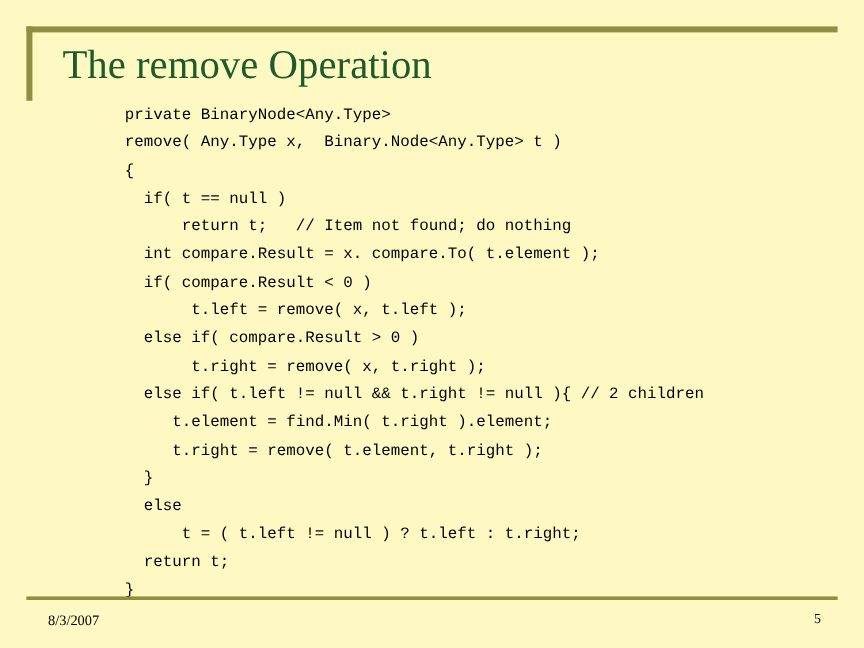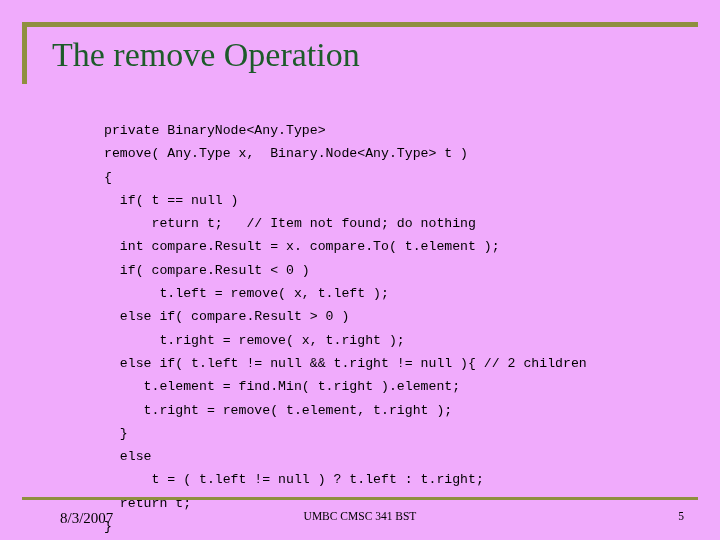--- a/index.html
+++ b/index.html
@@ -4,21 +4,21 @@
 <style>
   html, body {
     margin: 0;
     padding: 0;
     background: #ffffff;
   }
   .slide {
     position: relative;
     width: 720px;
     height: 540px;
-    background: #f0abfc;
+    background: #fef9c3;
     overflow: hidden;
     font-family: "Liberation Serif", serif;
   }
   
   .frame-vert {
     position: absolute;
     left: 22px;
     top: 22px;
     width: 5px;
     height: 62px;
@@ -53,36 +53,34 @@
   .code-block {
     position: absolute;
     left: 104px;
     top: 84px;
     width: 600px;
     font-family: "Liberation Mono", monospace;
     font-size: 13.2px;
     line-height: 23.3px;
     color: #000000;
     white-space: pre;
-    margin-top: 35px;
   }
   .code-line {
     white-space: pre;
   }
   .code-line.bold {
     font-weight: normal;
   }
   .footer-date {
     position: absolute;
     left: 40px;
     top: 510px;
     font-family: "Liberation Serif", serif;
-    font-size: 15px;
+    font-size: 12px;
     color: #000000;
-    margin-left: 20px;
   }
   .footer-center {
     position: absolute;
     left: 0;
     top: 510px;
     width: 720px;
     text-align: center;
     font-family: "Liberation Serif", serif;
     font-size: 11.5px;
     color: #000000;
@@ -104,16 +102,15 @@
   <div class="frame-horiz-top"></div>
   <div class="frame-vert"></div>
 
   <div class="title">The remove Operation</div>
 
   <div class="code-block"><div class="code-line">private BinaryNode&lt;Any.Type&gt;</div><div class="code-line bold">remove( Any.Type x,  Binary.Node&lt;Any.Type&gt; t )</div><div class="code-line">{</div><div class="code-line">  if( t == null )</div><div class="code-line">      return t;   // Item not found; do nothing</div><div class="code-line">  int compare.Result = x. compare.To( t.element );</div><div class="code-line">  if( compare.Result &lt; 0 )</div><div class="code-line">       t.left = remove( x, t.left );</div><div class="code-line">  else if( compare.Result &gt; 0 )</div><div class="code-line">       t.right = remove( x, t.right );</div><div class="code-line">  else if( t.left != null &amp;&amp; t.right != null ){ // 2 children</div><div class="code-line">     t.element = find.Min( t.right ).element;</div><div class="code-line">     t.right = remove( t.element, t.right );</div><div class="code-line">  }</div><div class="code-line">  else</div><div class="code-line">      t = ( t.left != null ) ? t.left : t.right;</div><div class="code-line">  return t;</div><div class="code-line">}</div></div>
 
   <div class="frame-horiz-bottom"></div>
 
   <div class="footer-date">8/3/2007</div>
-  <div class="footer-center">UMBC CMSC 341 BST</div>
   <div class="footer-page">5</div>
 
 </div>
 
 </body></html>

